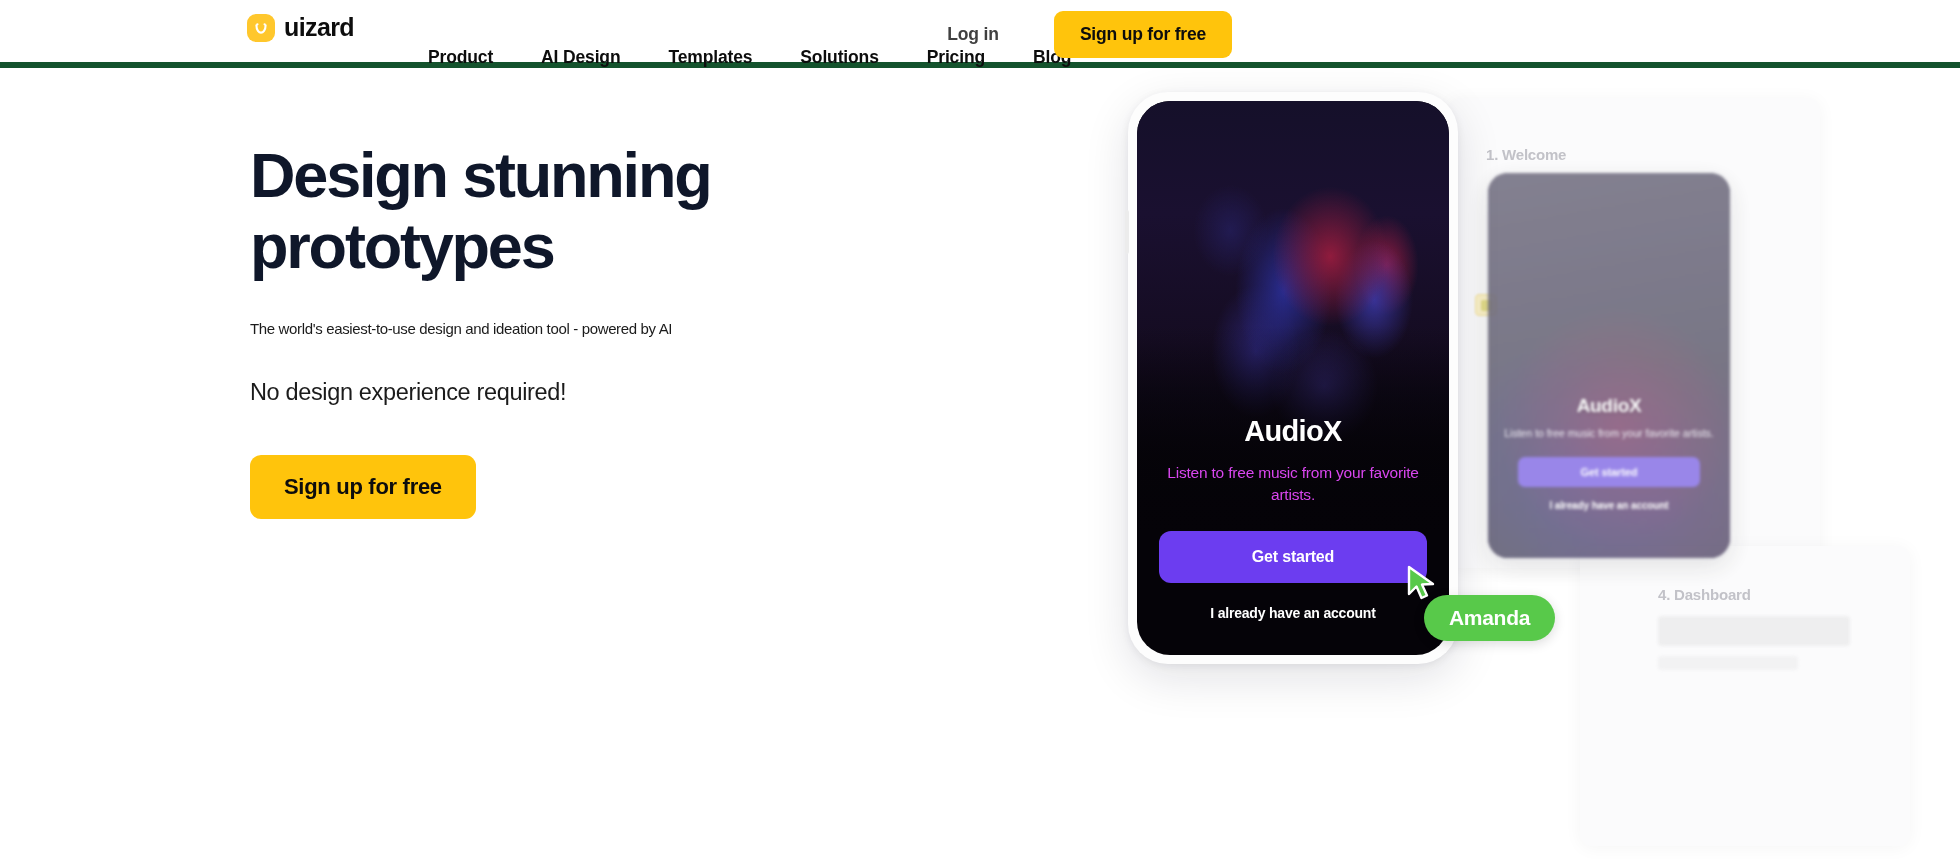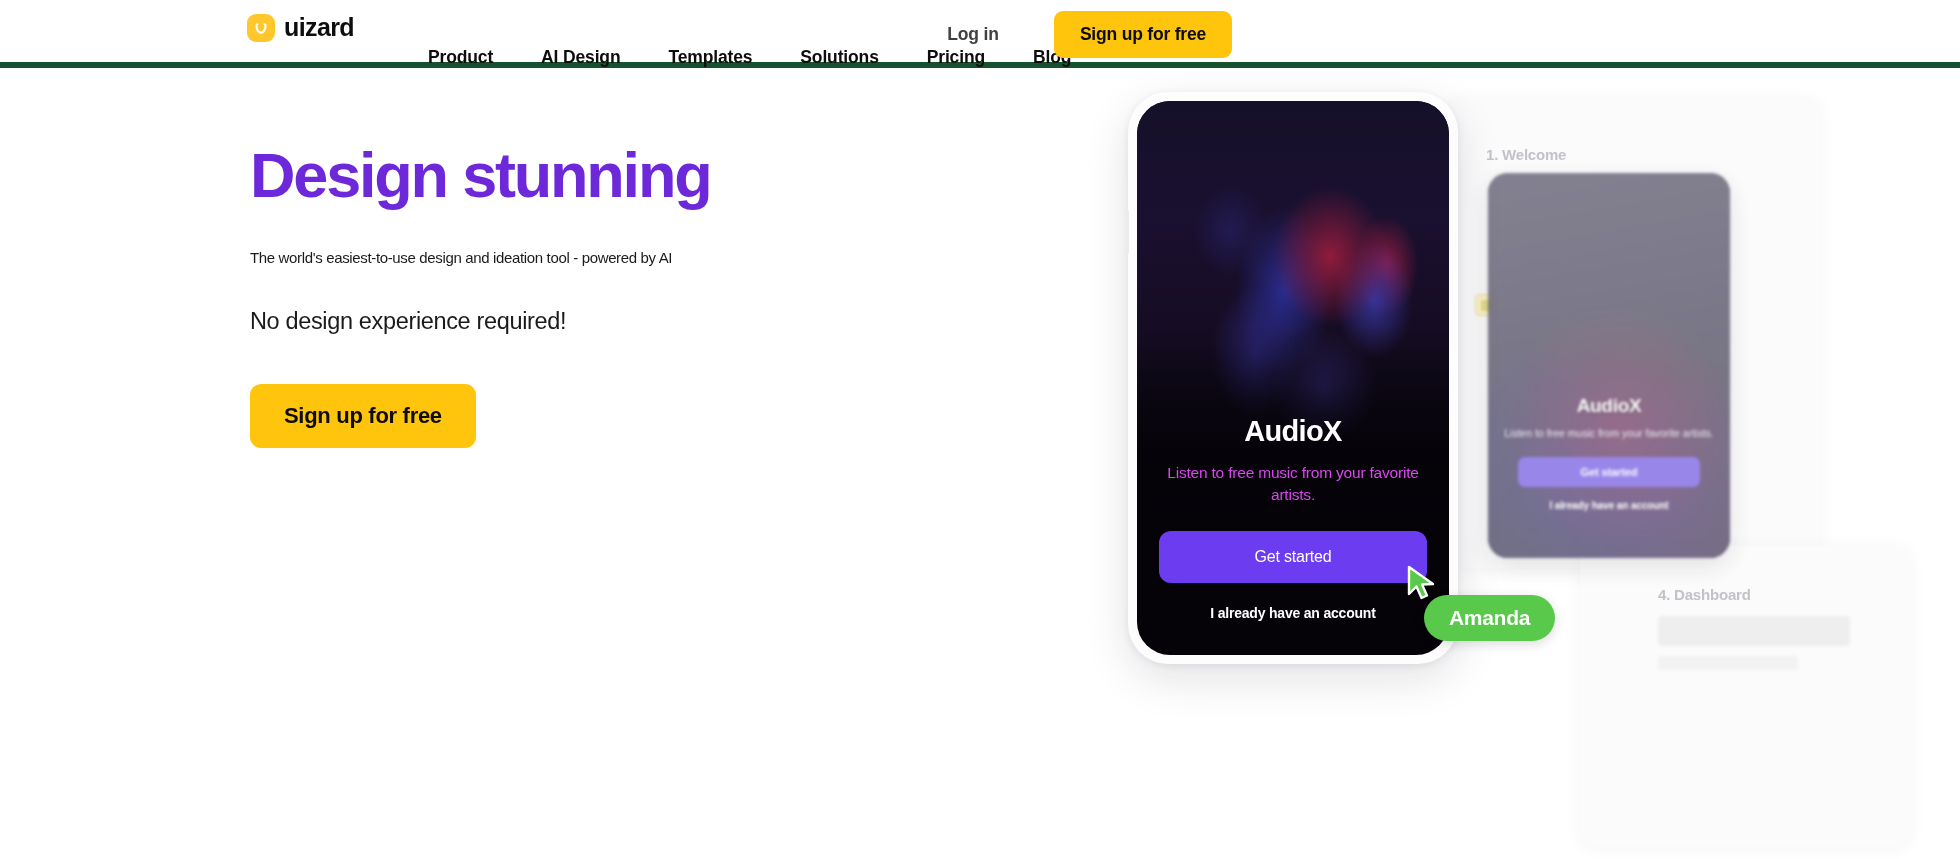--- a/index.html
+++ b/index.html
@@ -117,21 +117,21 @@
     position: absolute;
     left: 250px;
     top: 140px;
     width: 640px;
   }
   .headline {
     font-size: 63px;
     font-weight: 700;
     line-height: 1.13;
     letter-spacing: -2.2px;
-    color: #6d28d9;
+    color: #0f172a;
     margin-bottom: 0;
   }
   .headline .l1 { display: block; }
   .headline .l2 { display: block; }
   .headline .l3 { display: block; }
 
   .subhead {
     margin-top: 36px;
     font-size: 15px;
     line-height: 1.52;
@@ -376,21 +376,21 @@
     margin-bottom: 26px;
   }
   .fs-btn {
     width: 100%;
     background: #6c3df0;
     color: #ffffff;
     border: none;
     border-radius: 12px;
     font-family: "Liberation Sans", sans-serif;
     font-size: 16px;
-    font-weight: 400;
+    font-weight: 700;
     letter-spacing: -0.2px;
     padding: 17px 0;
     cursor: pointer;
   }
   .fs-alt {
     margin-top: 22px;
     font-size: 14px;
     font-weight: 700;
     color: #ffffff;
     letter-spacing: -0.2px;
@@ -450,20 +450,21 @@
 
     <div class="header-right">
       <span class="login-link">Log in</span>
       <button class="btn-yellow header-cta">Sign up for free</button>
     </div>
   </div>
 
   <div class="hero-left">
     <h1 class="headline">
       <span class="l1">Design stunning</span>
+      <span class="l2">prototypes</span>
     </h1>
     <p class="subhead">The world's easiest-to-use design and ideation tool - powered by AI</p>
     <p class="subhead-2">No design experience required!</p>
     <div class="hero-cta-wrap">
       <button class="hero-cta">Sign up for free</button>
     </div>
   </div>
 
   <div class="mockup">
 

